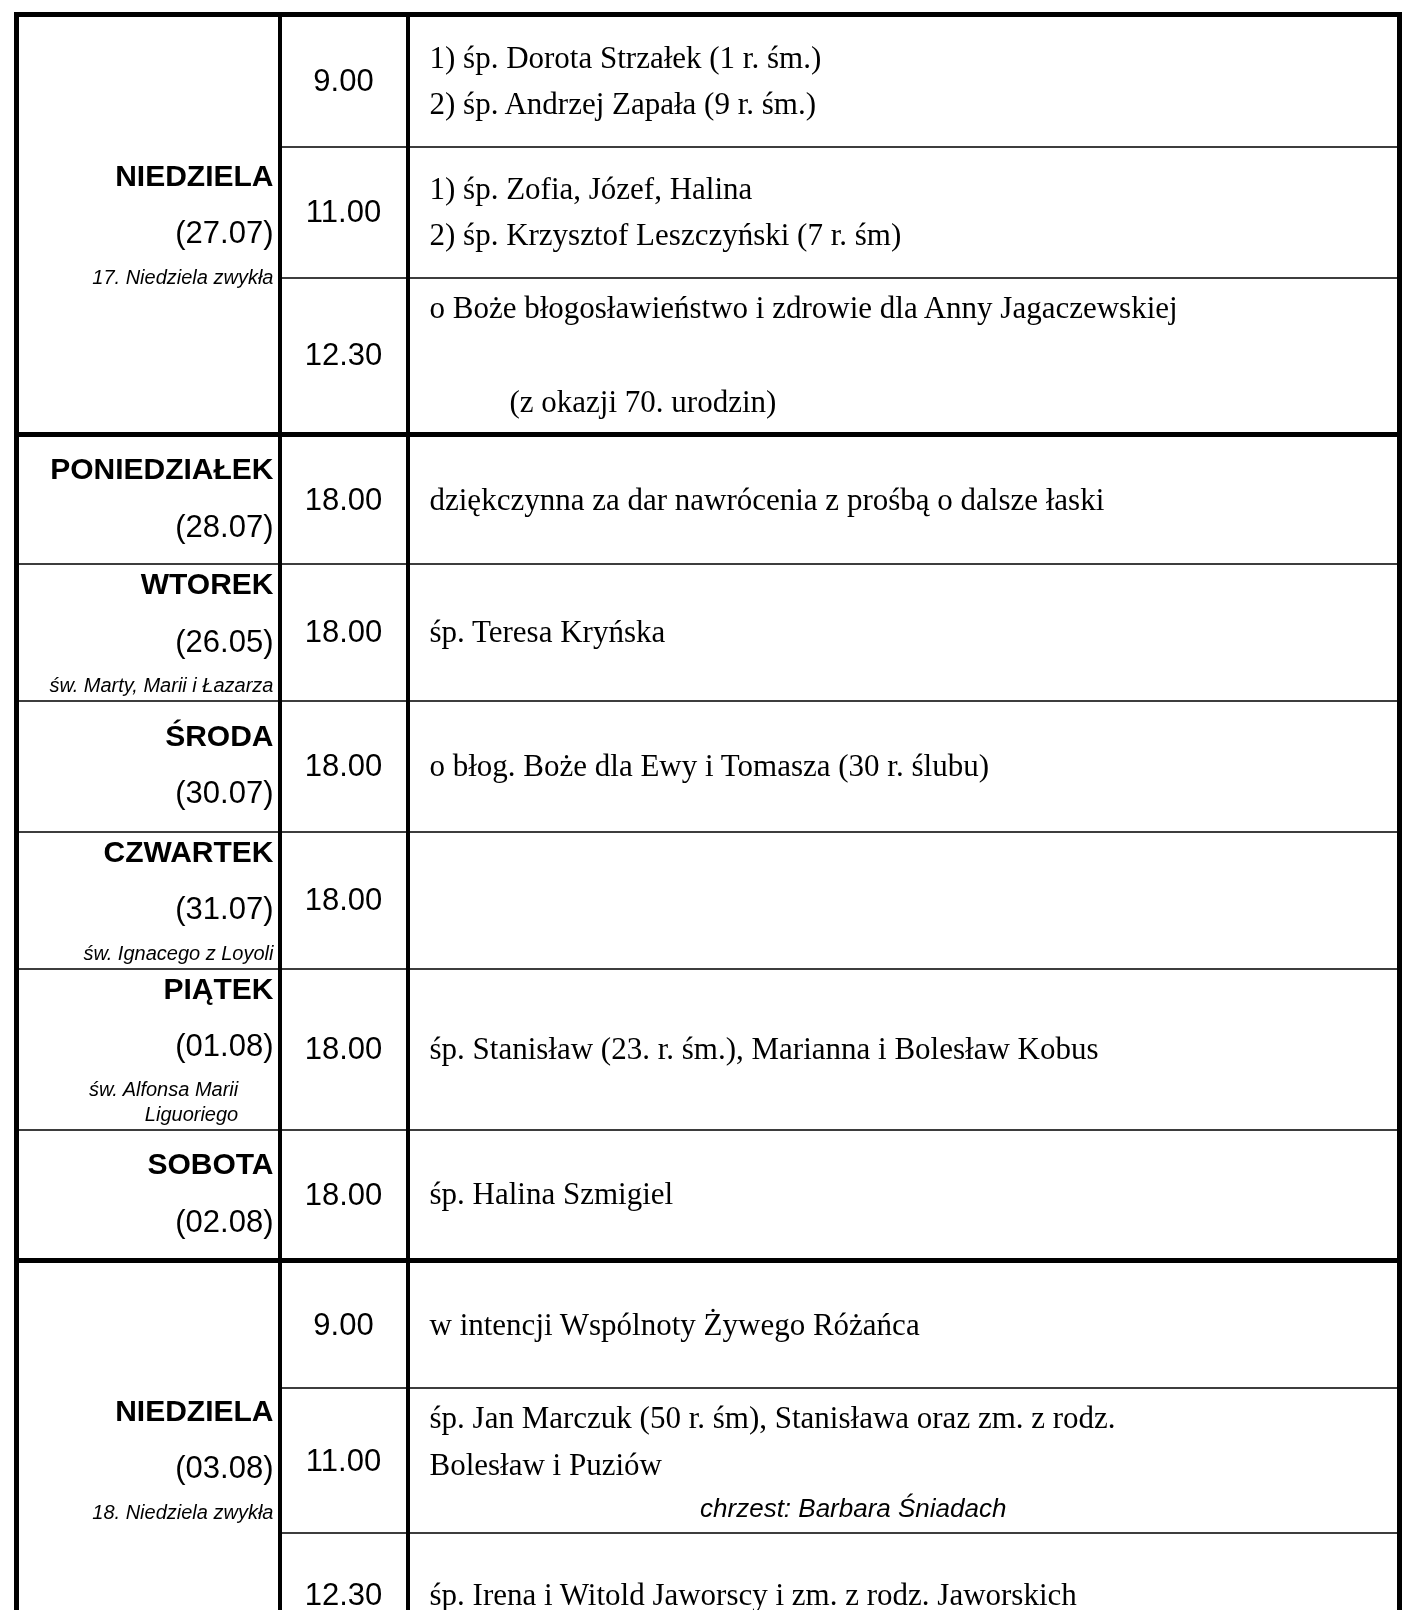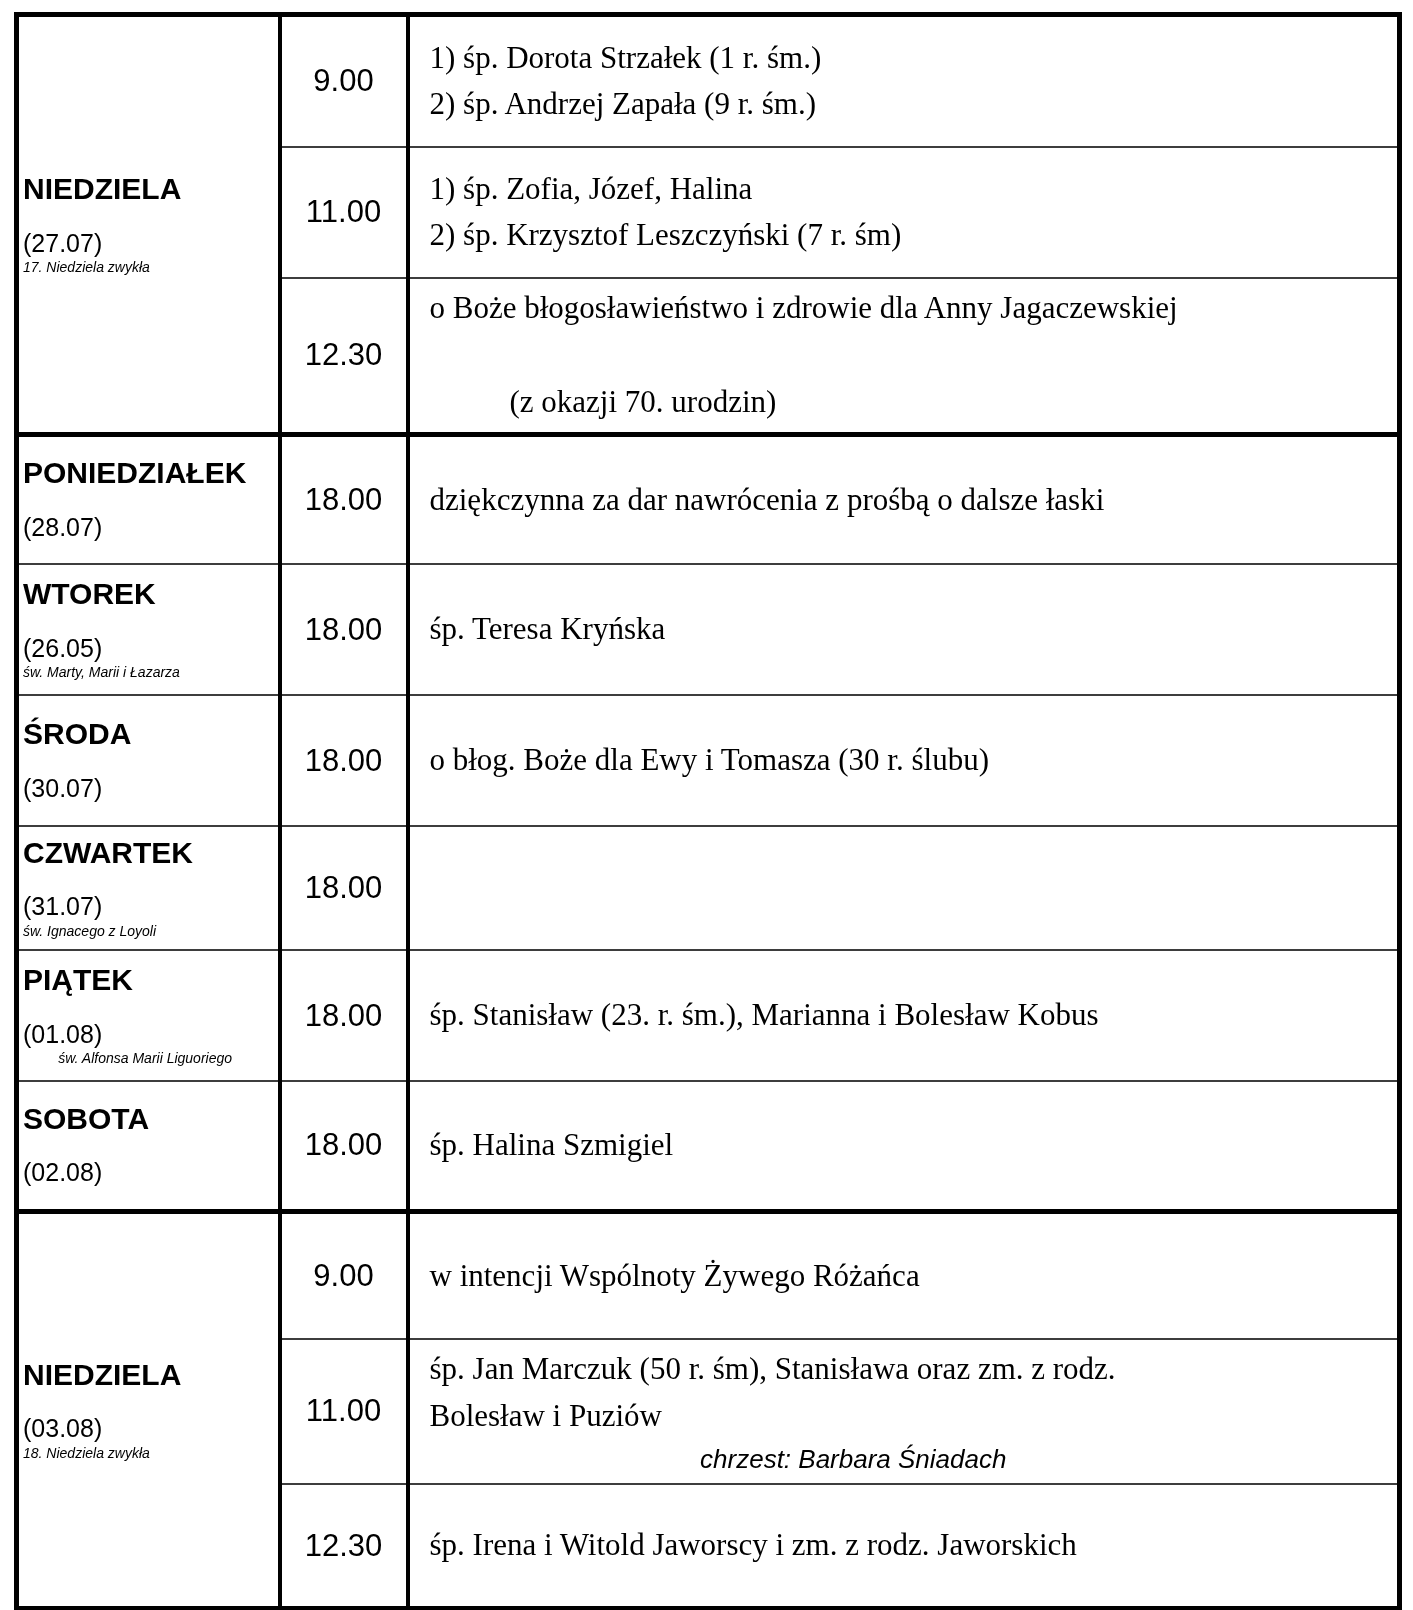--- a/index.html
+++ b/index.html
@@ -24,24 +24,24 @@
 
   td { vertical-align: middle; padding: 0; }
   td.time, td.intent { border-left: 4px solid #000; }
 
   tr.sep-thin  { border-top: 2px solid #3d3d3d; }
   tr.sec-start { border-top: 5px solid #000; }
 
   .h125 { height: 125px; } .h127 { height: 124px; } .h128 { height: 128px; }
   .h130 { height: 130px; } .h131 { height: 131px; } .h132 { height: 132px; }
 
-  td.day { text-align: left; padding: 2px 4px; }
+  td.day { text-align: right; padding: 2px 4px; }
   .day-name  { font-weight: bold; font-size: 30px; line-height: 1.15; }
-  .day-date  { font-size: 25px; line-height: 1.3; margin-top: 20px; }
-  .day-feast { font-size: 14px; font-style: italic; line-height: 1.25; margin-top: 0; }
+  .day-date  { font-size: 31px; line-height: 1.3; margin-top: 20px; }
+  .day-feast { font-size: 20px; font-style: italic; line-height: 1.25; margin-top: 11px; }
   .day-feast.narrow { max-width: 180px; margin-left: auto; margin-right: auto; }
 
   td.time { text-align: center; font-weight: normal; font-size: 31px; }
 
   td.intent { padding: 6px 10px 6px 20px; font-size: 31px; }
   .iline { line-height: 1.5; font-family: Liberation Serif, serif; }
   .iline.indent { padding-left: 80px; margin-top: 48px; }
   .iline.empty { min-height: 1px; }
   .note {
     font-size: 26px; font-style: italic;

